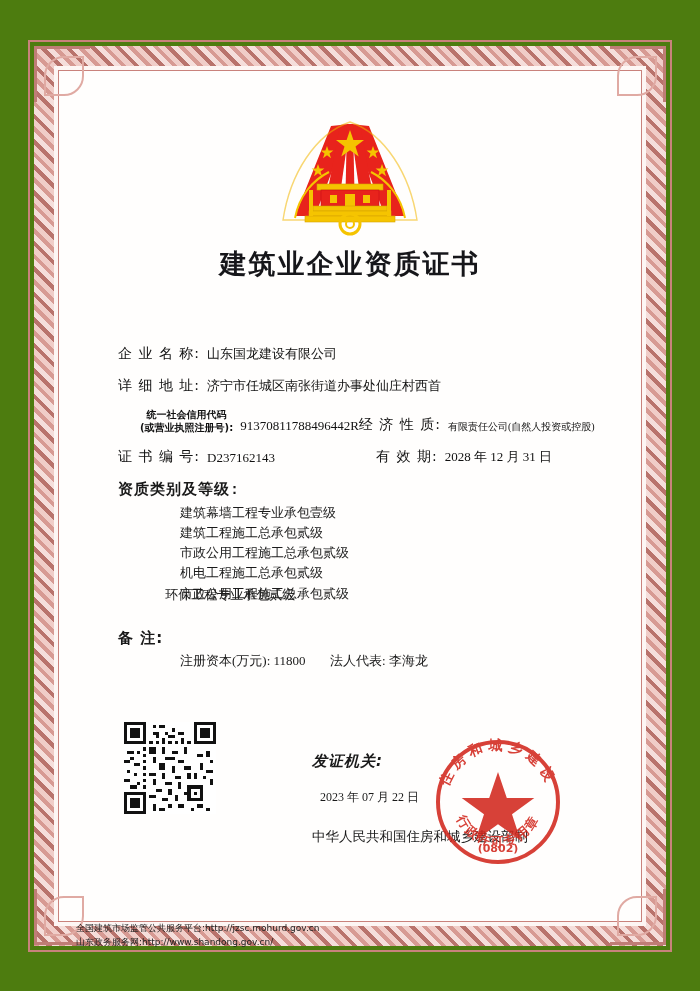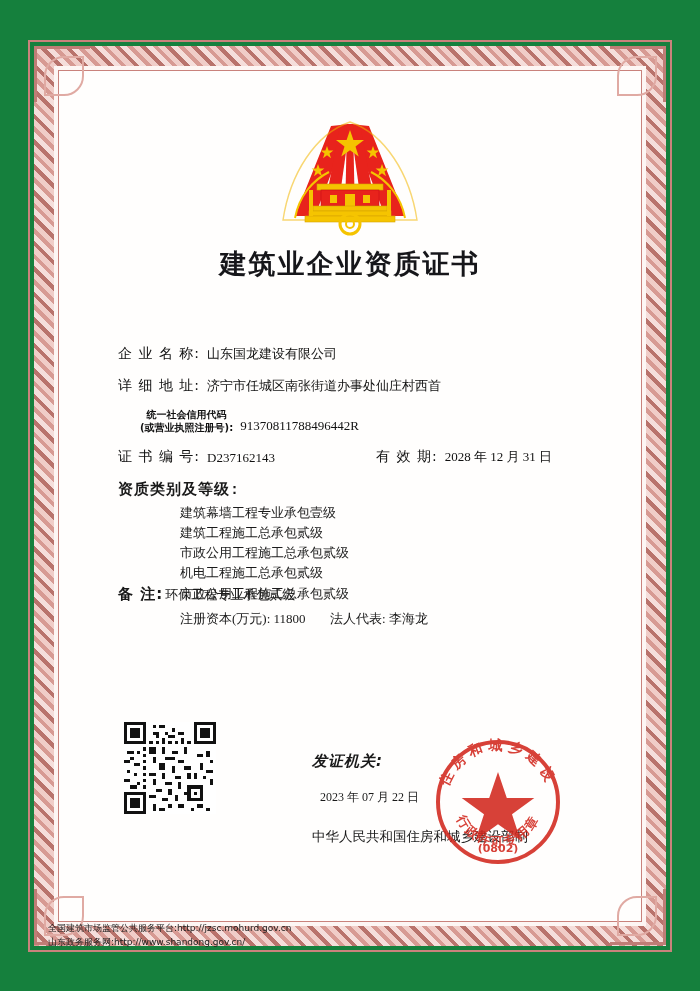--- a/index.html
+++ b/index.html
@@ -14,21 +14,21 @@
     color: #1a1a1a;
     position: relative;
     overflow: hidden;
   }
 
   .certificate {
     position: absolute;
     left: 0; top: 0;
     width: 700px;
     height: 991px;
-    background: #15803d;
+    background: #4d7c0f;
   }
 
   
   .border-outer {
     position: absolute;
     left: 28px; top: 40px;
     width: 644px; height: 912px;
     border: 2px solid #c9827c;
     box-sizing: border-box;
   }
@@ -155,20 +155,21 @@
     display: flex;
     align-items: flex-start;
     margin-top: -19px;
   }
   .remark-label {
     font-family: "DejaVu Sans", "Liberation Sans", sans-serif;
     font-weight: bold;
     font-size: 15px;
     letter-spacing: 1px;
     white-space: nowrap;
+    margin-top: 44px;
   }
   .remark-body {
     padding-left: 2px;
     font-size: 13px;
     line-height: 1.6;
   }
   .capital-row {
     padding-left: 62px;
     font-size: 13px;
     margin-top: 4px;
@@ -225,21 +226,21 @@
   
   .footer {
     position: absolute;
     left: 48px;
     top: 921px;
     font-family: "DejaVu Sans", "Liberation Sans", sans-serif;
     font-size: 9px;
     line-height: 1.6;
     color: #222;
   }
-  .footer div { white-space: nowrap; }
+  .footer div { white-space: nowrap; margin-left: 28px; }
 </style>
 </head>
 <body>
 
 <div class="certificate">
 
   <div class="border-outer"></div>
   <div class="border-band"></div>
   <div class="border-inner"></div>
   <div class="corner tl"></div>
@@ -310,20 +311,24 @@
       <span class="value">济宁市任城区南张街道办事处仙庄村西首</span>
     </div>
 
     <div class="row">
       <div class="col-left">
         <span class="label small">
           <span>统一社会信用代码</span><br>
           <span>(或营业执照注册号):</span>
         </span>
         <span class="value">91370811788496442R</span>
+      </div>
+      <div class="col-right">
+        <span class="label">经 济 性 质:</span>
+        <span class="value tiny">有限责任公司(自然人投资或控股)</span>
       </div>
     </div>
 
     <div class="row">
       <div class="col-left">
         <span class="label">证 书 编 号:</span>
         <span class="value">D237162143</span>
       </div>
       <div class="col-right">
         <span class="label">有 效 期:</span>

